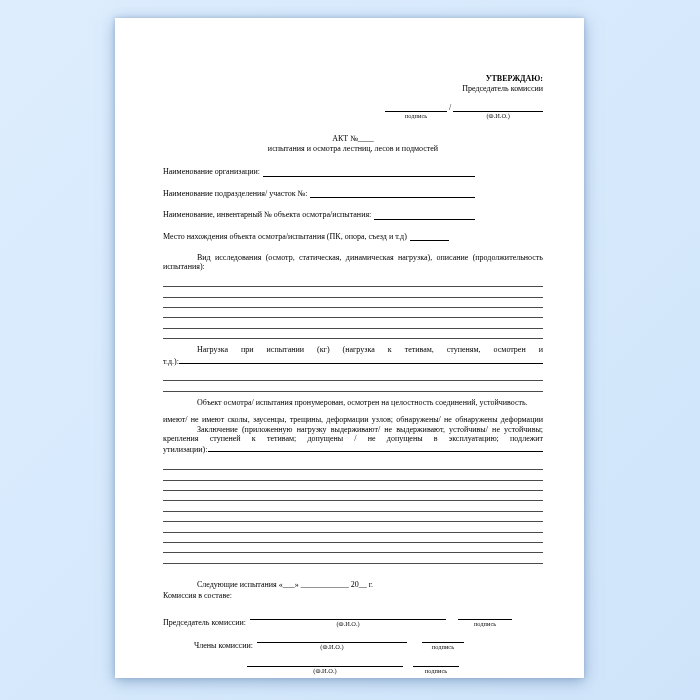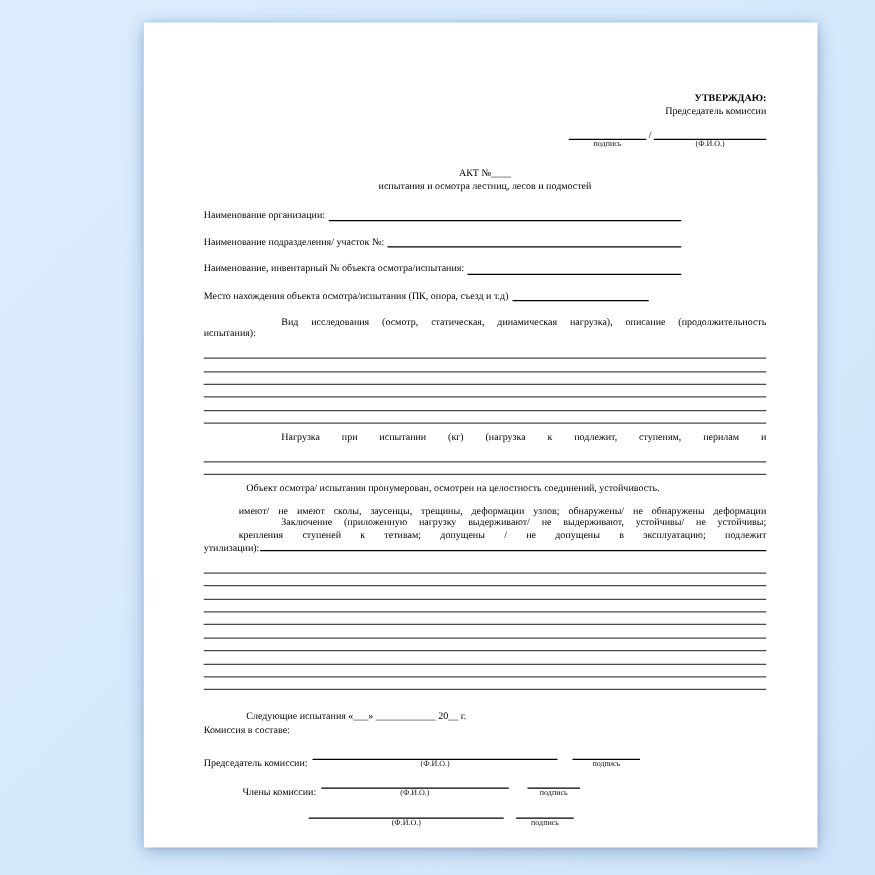--- a/index.html
+++ b/index.html
@@ -2,21 +2,21 @@
 <html><head>
 <meta charset="utf-8">
 <style>
   html,body{margin:0;padding:0;}
   body{
     width:700px;height:700px;position:relative;overflow:hidden;
     background:linear-gradient(135deg,#ddedfe 0%,#d6e9fc 55%,#cfe4fa 100%);
     font-family:"Liberation Serif","DejaVu Serif",serif;color:#000;
   }
   .sheet{
-    position:absolute;left:115px;top:18px;width:539px;height:660px;
+    position:absolute;left:115px;top:18px;width:469px;height:660px;
     background:#ffffff;box-sizing:border-box;
     padding:56px 41px 16px 48px;
     box-shadow:0 3px 14px rgba(105,140,180,.65), 0 0 4px rgba(105,140,180,.4);
     font-size:8px;line-height:1.25;
   }
   .right{text-align:right;}
   .center{text-align:center;}
   .bold{font-weight:bold;}
   .caption{font-size:6.4px;color:#111;}
   
@@ -33,21 +33,21 @@
   .act-date{margin-top:2px;}
   
   .fields{margin-top:13px;}
   .field{display:flex;align-items:center;margin-bottom:11.5px;}
   .field .lbl{white-space:nowrap;padding-right:3px;}
   .fillline{flex:1;border-bottom:1px solid #000;height:8px;}
   .f123{margin-right:68px;}
   .f4{margin-right:94px;}
   
   .pline{line-height:9.4px;}
-  .jline{text-align:justify;text-align-last:justify;margin-left:28px;}
+  .jline{text-align:justify;text-align-last:justify;}
   .indent{padding-left:34px;}
   .fline{display:flex;align-items:baseline;line-height:9.4px;}
   .fline .lbl{white-space:nowrap;}
   
   .rules{margin-top:5px;}
   .rule{height:9.4px;border-bottom:1px solid #4a4a4a;}
   .statement{margin-top:6px;padding-left:34px;line-height:9.4px;}
   .concl{margin-top:8px;}
   .next-tests{margin-top:16px;padding-left:34px;}
   .commission{margin-top:1px;}
@@ -116,21 +116,25 @@
   <div class="pline">испытания):</div>
   <div class="rules">
       <div class="rule"></div>
       <div class="rule"></div>
       <div class="rule"></div>
       <div class="rule"></div>
       <div class="rule"></div>
       <div class="rule"></div>
     </div>
 
-  <div class="pline jline indent" style="margin-top:6px">Нагрузка при испытании (кг) (нагрузка к подлежит, ступеням, перилам и</div>
+  <div class="pline jline indent" style="margin-top:6px">Нагрузка при испытании (кг) (нагрузка к тетивам, ступеням, осмотрен и</div>
+  <div class="fline">
+    <span class="lbl">т.д.):</span>
+    <span class="fillline"></span>
+  </div>
   <div class="rules">
       <div class="rule"></div>
       <div class="rule"></div>
     </div>
 
   <div class="statement">Объект осмотра/ испытания пронумерован, осмотрен на целостность соединений, устойчивость.</div>
 
   <div class="concl">
     <div class="pline jline">имеют/ не имеют сколы, заусенцы, трещины, деформации узлов; обнаружены/ не обнаружены деформации</div>
     <div class="pline jline indent">Заключение (приложенную нагрузку выдерживают/ не выдерживают, устойчивы/ не устойчивы;</div>

